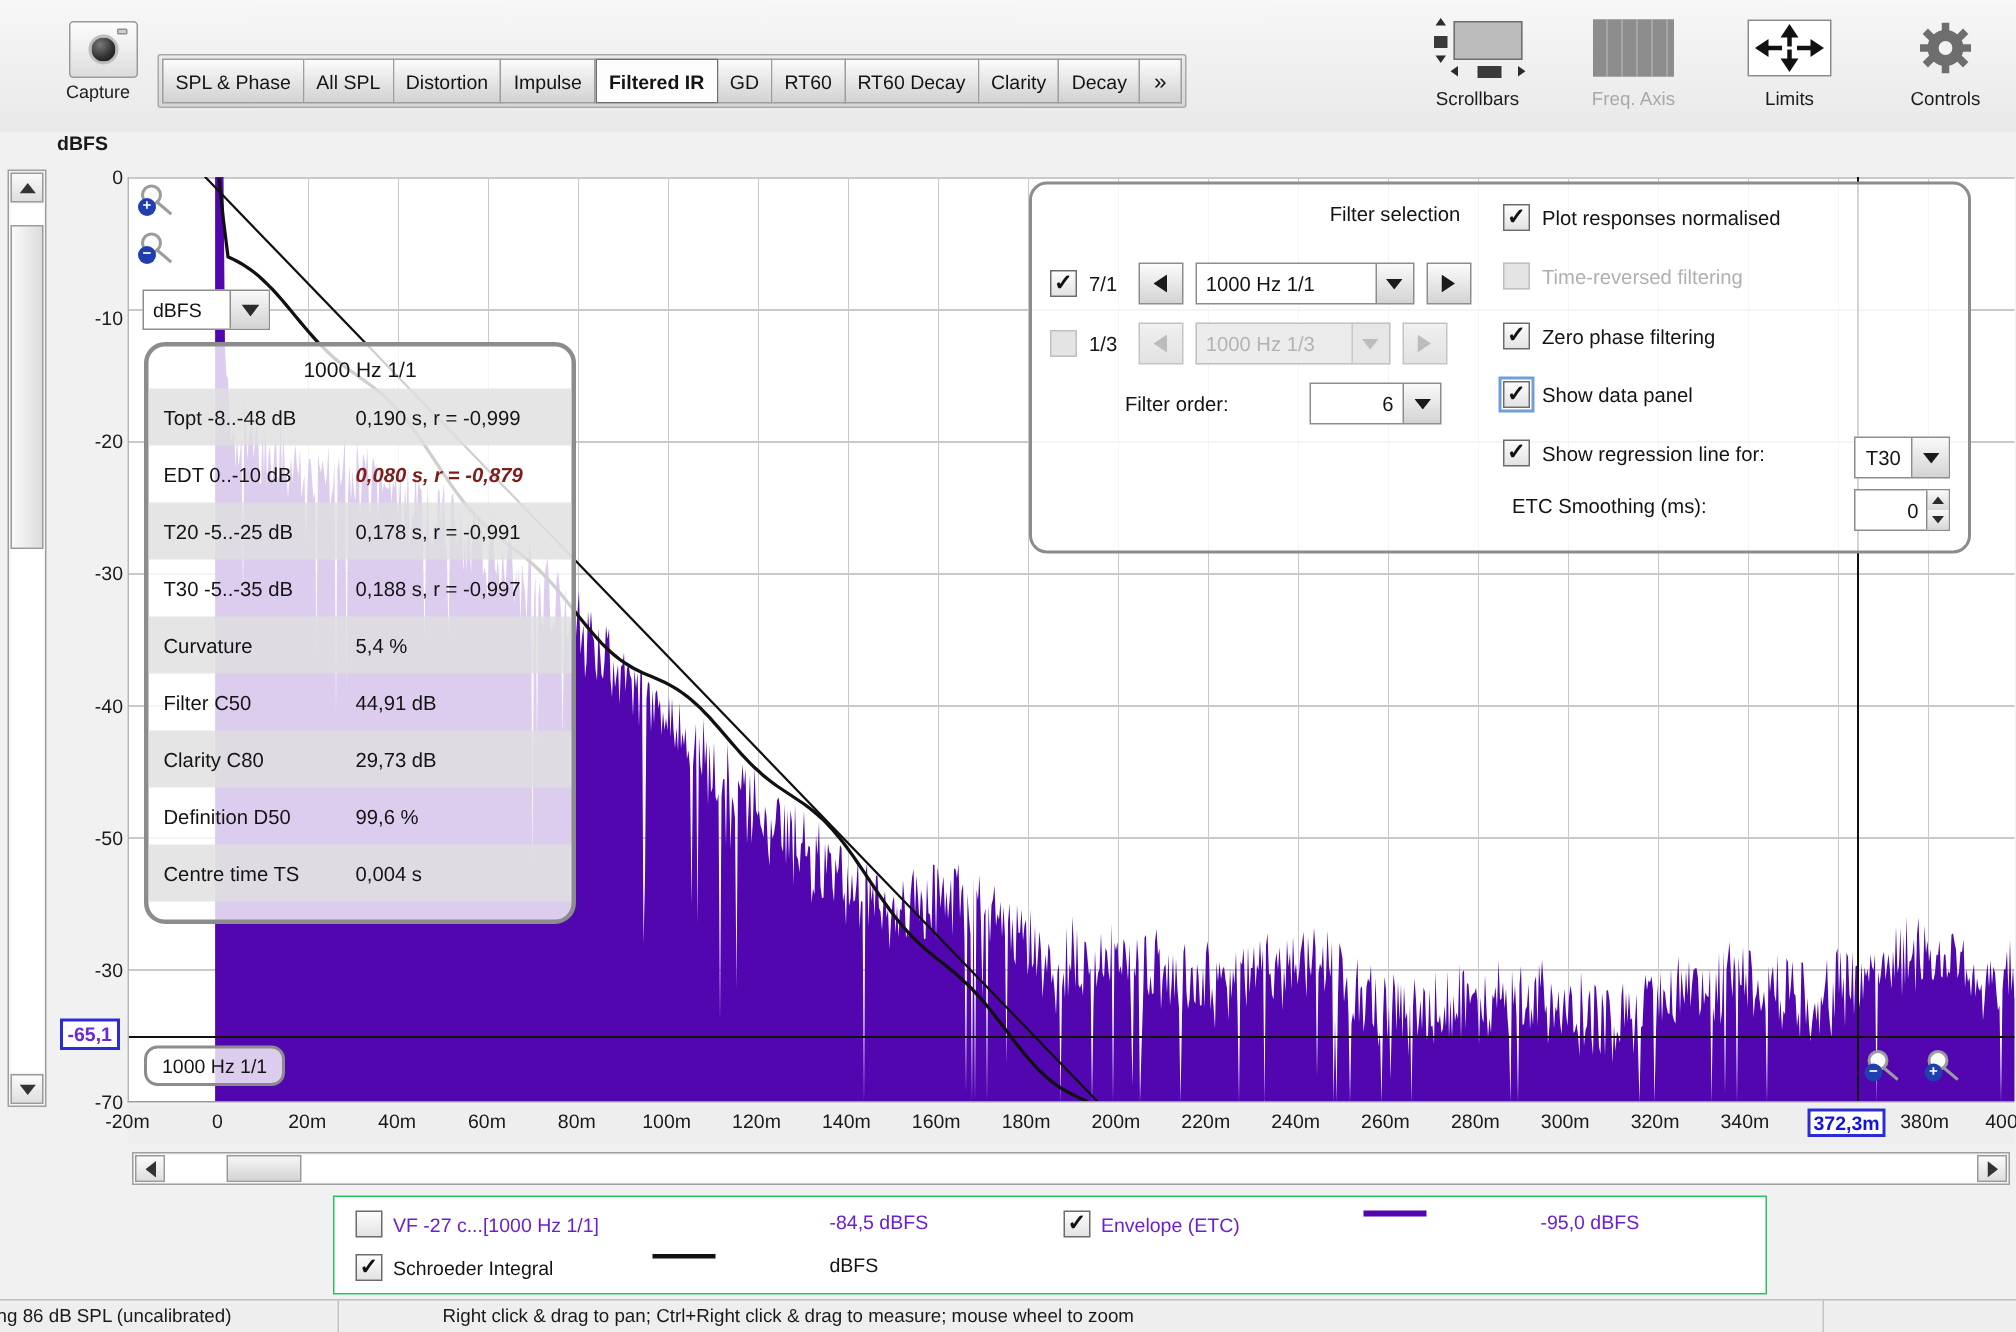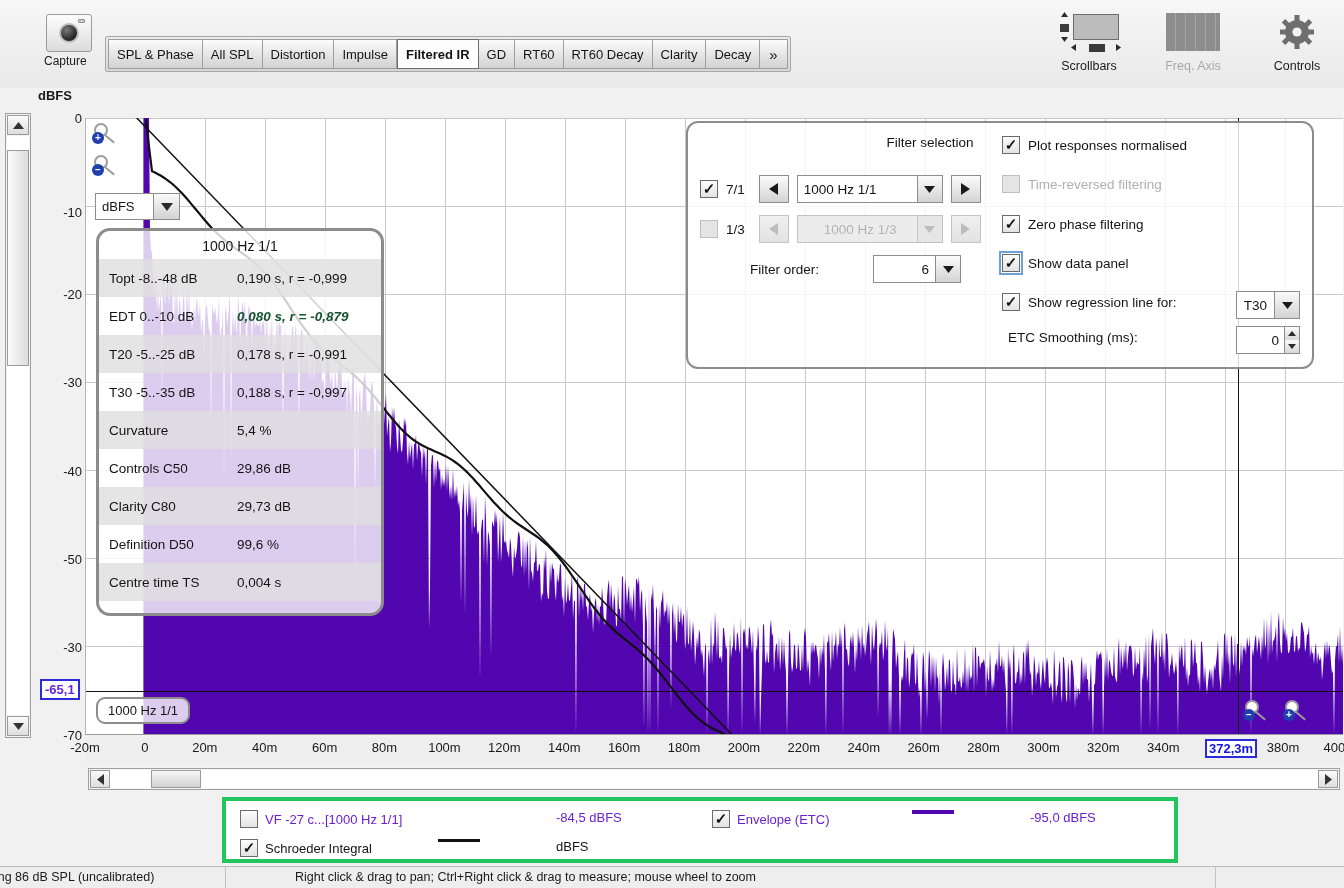--- a/index.html
+++ b/index.html
@@ -155,21 +155,21 @@
   .data-panel {
     position:absolute; left:96px; top:228px; width:288px; height:388px;
     background:rgba(255,255,255,0.80);
     border:3px solid #8c8c8c; border-radius:14px; overflow:hidden;
   }
   .dp-title { text-align:center; font-size:14px; color:#141414; padding:7px 0 5px; }
   .dp-row { display:flex; height:38px; align-items:center; font-size:13.5px; color:#141414; padding:0 0 0 10px;}
   .dp-row.alt { background:rgba(222,222,222,0.80); }
   .dp-row .k { width:128px; white-space:nowrap; }
   .dp-row .v { white-space:nowrap; }
-  .dp-row.hl .v { color:#14532d; font-style:italic; font-weight:600; }
+  .dp-row.hl .v { color:#7f1d1d; font-style:italic; font-weight:600; }
 
   
   .filter-panel {
     position:absolute; left:686px; top:121px; width:628px; height:248px;
     background:rgba(255,255,255,0.82);
     border:2px solid #8c8c8c; border-radius:12px;
   }
   .fs-title { position:absolute; left:112px; top:12px; width:260px; text-align:center;
     font-size:13.5px; color:#141414; }
   .chk { width:18px; height:18px; border:1px solid #6b6b6b;
@@ -201,21 +201,21 @@
   
   .plot-badge {
     position:absolute; left:96px; top:697px; padding:4px 10px;
     font-size:13px; color:#141414;
     background:rgba(255,255,255,0.80); border:2px solid #8c8c8c; border-radius:9px;
   }
 
   
   .legend {
     position:absolute; left:222px; top:797px; width:956px; height:66px;
-    background:#ffffff; border:4px solid #22c55e;
+    background:#ffffff; border:1px solid #22c55e;
   }
   .lg-item { position:absolute; display:flex; align-items:center; gap:7px; font-size:13px; }
   .lg-text { color:#6a1fd0; }
   .lg-text.black { color:#141414; }
   .swatch-line { width:42px; height:4px; }
 
   .statusbar {
     position:absolute; left:0; top:866px; width:1344px; height:22px;
     background:#eeeeee; border-top:1px solid #bdbdbd;
     font-size:12.5px; color:#1a1a1a;
@@ -273,20 +273,39 @@
         <div class="tool-label">Scrollbars</div>
       </div>
 
       <div class="tool-item">
         <div class="ico-box">
             <div class="ic-freq"></div>
           </div>
         <div class="tool-label dim">Freq. Axis</div>
       </div>
 
+      <div class="tool-item">
+        <div class="ico-box">
+          <div class="ic-limits">
+            <svg width="54" height="36" viewBox="0 0 54 36">
+              <g fill="#111">
+                <polygon points="4,18 13,12 13,24"></polygon>
+                  <rect x="12" y="16.5" width="10" height="3"></rect>
+                <polygon points="50,18 41,12 41,24"></polygon>
+                  <rect x="32" y="16.5" width="10" height="3"></rect>
+                <polygon points="27,2 21,11 33,11"></polygon>
+                  <rect x="25.5" y="10" width="3" height="7"></rect>
+                <polygon points="27,34 21,25 33,25"></polygon>
+                  <rect x="25.5" y="19" width="3" height="7"></rect>
+              </g>
+            </svg>
+          </div>
+        </div>
+        <div class="tool-label">Limits</div>
+      </div>
 
       <div class="tool-item">
         <div class="ico-box">
           <div class="ic-gear">
             <svg width="34" height="34" viewBox="0 0 34 34">
               <g fill="#6e6e6e">
                 <circle cx="17" cy="17" r="12"></circle>
                 <g>
                   <rect x="14.5" y="0" width="5" height="7"></rect>
                     <rect x="14.5" y="27" width="5" height="7"></rect>
@@ -437,22 +456,22 @@
         </div>
         <div class="dp-row">
           <span class="k">T30 -5..-35 dB</span>
           <span class="v">0,188 s,  r = -0,997</span>
         </div>
         <div class="dp-row alt">
           <span class="k">Curvature</span>
           <span class="v">5,4 %</span>
         </div>
         <div class="dp-row">
-          <span class="k">Controls C50</span>
-          <span class="v">29,86 dB</span>
+          <span class="k">Filter C50</span>
+          <span class="v">44,91 dB</span>
         </div>
         <div class="dp-row alt">
           <span class="k">Clarity C80</span>
           <span class="v">29,73 dB</span>
         </div>
         <div class="dp-row">
           <span class="k">Definition D50</span>
           <span class="v">99,6 %</span>
         </div>
         <div class="dp-row alt">
@@ -491,21 +510,21 @@
     </div>
 
     <div class="row" style="left:12px; top:92px;">
       <span class="chk dis"></span>
       <span>1/3</span>
       <span class="sbtn dis" style="margin-left:6px;">
         <svg width="9" height="12" viewBox="0 0 9 12">
             <polygon points="0,6 9,0 9,12" fill="#bcbcbc"></polygon>
           </svg>
       </span>
-      <span class="combo dis" style="width:146px;padding-left:20px;">
+      <span class="combo dis" style="width:130px;">
         <span class="val" style="flex:1;">1000 Hz 1/3</span>
         <span class="arrow">
           <svg width="11" height="7" viewBox="0 0 11 7">
               <polygon points="0,0 11,0 5.5,7" fill="#bcbcbc"></polygon>
             </svg>
         </span>
       </span>
       <span class="sbtn dis">
         <svg width="9" height="12" viewBox="0 0 9 12">
             <polygon points="9,6 0,0 0,12" fill="#bcbcbc"></polygon>

